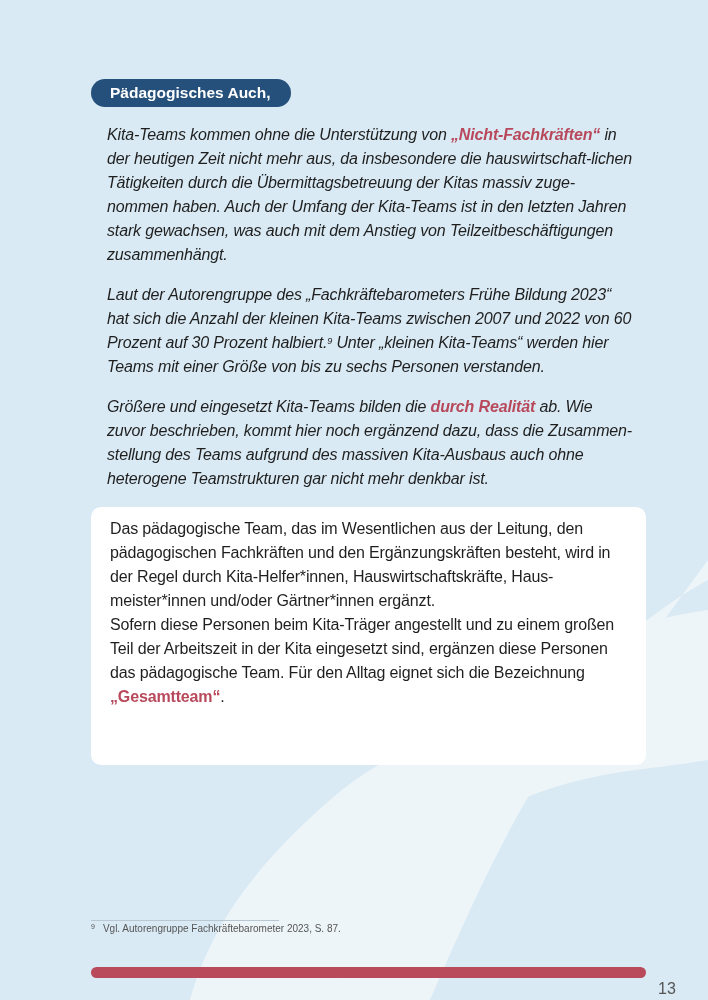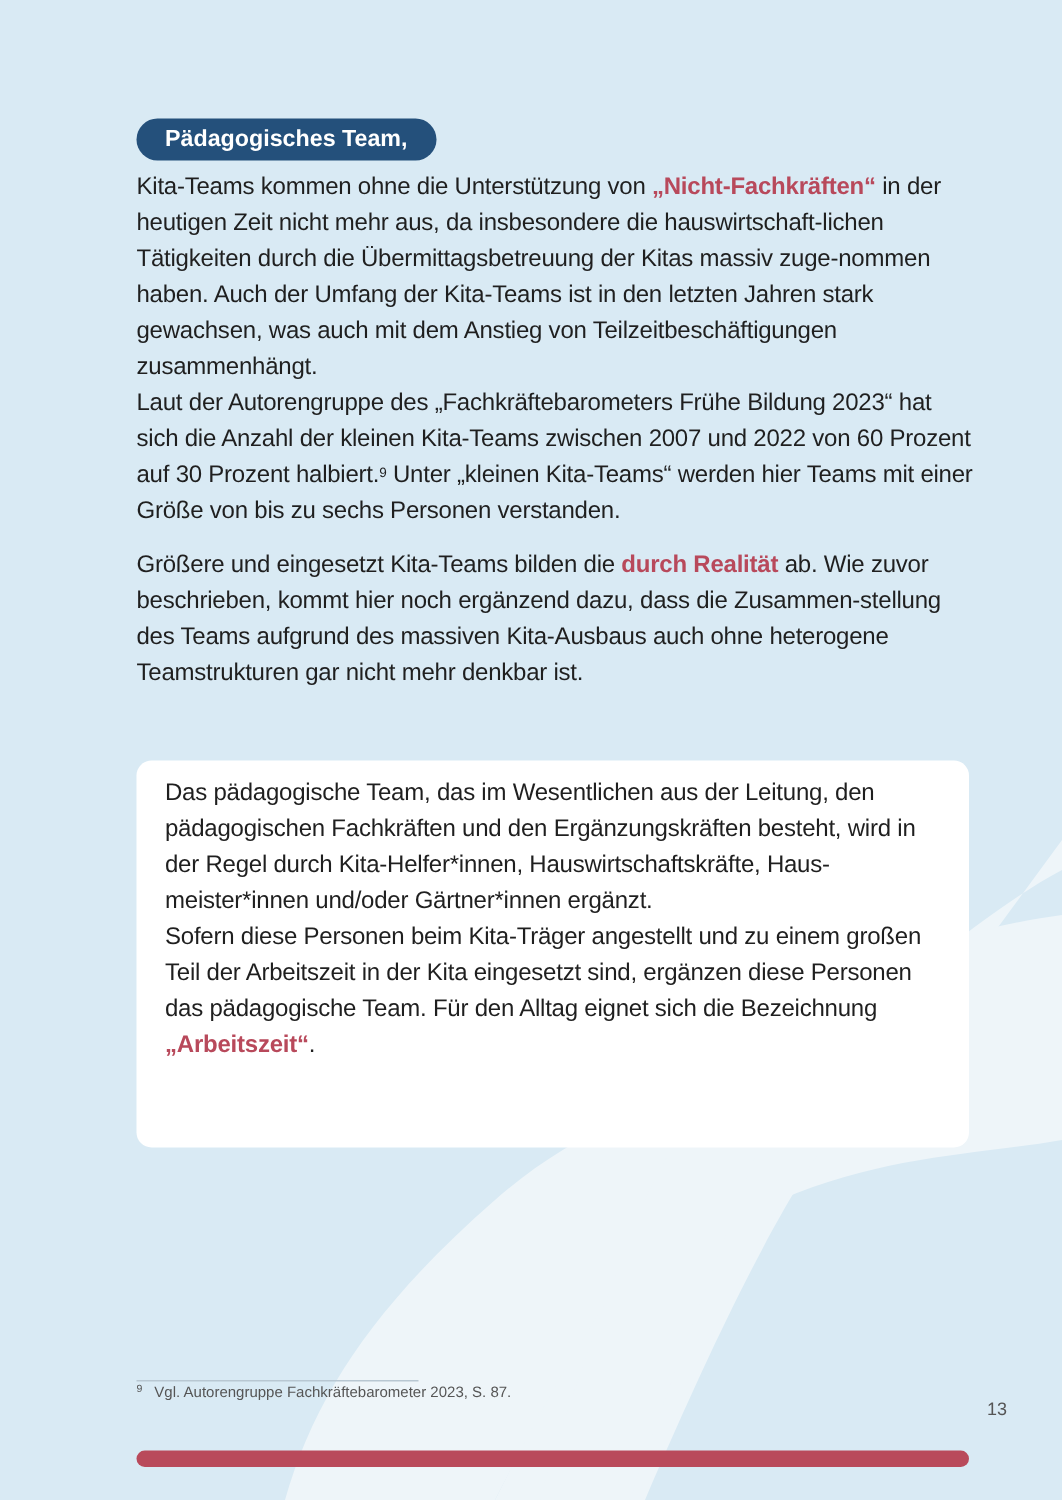--- a/index.html
+++ b/index.html
@@ -12,59 +12,60 @@
   .bg-shape { position: absolute; left: 0; top: 0; width: 708px; height: 1000px; z-index: 0; }
   .content { position: absolute; left: 91px; top: 79px; width: 560px; z-index: 1; }
   .heading-pill {
     display: block; width: 200px; height: 28px; box-sizing: border-box;
     background: #24507b; color: #ffffff; border-radius: 14px;
     font-weight: bold; font-size: 15.5px; line-height: 28px;
     padding-left: 19px; margin-bottom: 6px;
   }
   .heading-pill.second { margin-bottom: 9px; }
   p.body {
-    margin: 0; font-size: 16px; line-height: 24px; color: #1f1f1f;
+    margin: 16px; font-size: 16px; line-height: 24px; color: #1f1f1f;
     letter-spacing: -0.15px;
+    font-style: italic;
   }
   p.body + p.body.gap { margin-top: 12px; }
   .hl { color: #b8495b; font-weight: bold; }
   sup.fn { font-size: 9px; vertical-align: top; position: relative; top: -2px; }
   .box {
     position: absolute; left: 91px; top: 507px; width: 555px; height: 258px;
     background: #ffffff; border-radius: 10px; z-index: 1; box-sizing: border-box;
     padding: 10px 14px 0 19px;
   }
   .box p { margin: 0; font-size: 16px; line-height: 24px; color: #1f1f1f; letter-spacing: -0.15px; }
   .fn-rule { position: absolute; left: 91px; top: 920px; width: 188px; height: 1px; background: #b8c7d2; z-index: 1; }
   .footnote { position: absolute; left: 91px; top: 923px; font-size: 10px; color: #555; z-index: 1; }
   .footnote .num { font-size: 7px; vertical-align: top; margin-right: 8px; }
   .bar { position: absolute; left: 91px; top: 967px; width: 555px; height: 11px; background: #b94a5b; border-radius: 6px; z-index: 1; }
-  .page-num { position: absolute; left: 658px; top: 932px; font-size: 12px; color: #555; z-index: 1; }
+  .page-num { position: absolute; left: 658px; top: 980px; font-size: 16px; color: #555; z-index: 1; }
 </style>
 </head>
 <body>
 
 <svg class="bg-shape" viewBox="0 0 708 1000" xmlns="http://www.w3.org/2000/svg">
   <path d="M708 620 C 560 700, 420 720, 330 800 C 250 870, 210 930, 190 1000 L 330 1000 C 380 900, 440 840, 520 800 C 590 770, 650 770, 708 760 Z" fill="#eef5f9"></path>
   <path d="M708 560 L 620 680 C 560 740, 520 790, 430 1000 L 330 1000 C 400 860, 470 760, 560 690 C 620 640, 670 600, 708 580 Z" fill="#eef5f9"></path>
   <path d="M708 640 C 600 650, 530 700, 500 780 C 470 860, 440 940, 420 1000 L 360 1000 C 380 930, 410 850, 430 800 C 470 710, 560 630, 708 610 Z" fill="#eef5f9"></path>
 </svg>
 
 <div class="content">
-  <div class="heading-pill">Pädagogisches Team,</div>
+  <div class="heading-pill">Pädagogisches Auch,</div>
 
   <p class="body"><span>Kita-Teams kommen ohne die Unterstützung von </span><span class="hl">„Nicht-Fachkräften“</span><span> in der heutigen Zeit nicht mehr aus, da insbesondere die hauswirtschaft-lichen Tätigkeiten durch die Übermittagsbetreuung der Kitas massiv zuge-nommen haben. Auch der Umfang der Kita-Teams ist in den letzten Jahren stark gewachsen, was auch mit dem Anstieg von Teilzeitbeschäftigungen zusammenhängt.</span></p>
 
   <p class="body"><span>Laut der Autorengruppe des „Fachkräftebarometers Frühe Bildung 2023“ hat sich die Anzahl der kleinen Kita-Teams zwischen 2007 und 2022 von 60 Prozent auf 30 Prozent halbiert.</span><sup class="fn">9</sup><span> Unter „kleinen Kita-Teams“ werden hier Teams mit einer Größe von bis zu sechs Personen verstanden.</span></p>
 
   <p class="body gap"><span>Größere und eingesetzt Kita-Teams bilden die </span><span class="hl">durch Realität</span><span> ab. Wie zuvor beschrieben, kommt hier noch ergänzend dazu, dass die Zusammen-stellung des Teams aufgrund des massiven Kita-Ausbaus auch ohne heterogene Teamstrukturen gar nicht mehr denkbar ist.</span></p>
 </div>
 
 <div class="box">
   <p>Das pädagogische Team, das im Wesentlichen aus der Leitung, den pädagogischen Fachkräften und den Ergänzungskräften besteht, wird in der Regel durch Kita-Helfer*innen, Hauswirtschaftskräfte, Haus-meister*innen und/oder Gärtner*innen ergänzt.</p>
-  <p><span>Sofern diese Personen beim Kita-Träger angestellt und zu einem großen Teil der Arbeitszeit in der Kita eingesetzt sind, ergänzen diese Personen das pädagogische Team. Für den Alltag eignet sich die Bezeichnung </span><span class="hl">„Arbeitszeit“</span><span>.</span></p>
+  <p><span>Sofern diese Personen beim Kita-Träger angestellt und zu einem großen Teil der Arbeitszeit in der Kita eingesetzt sind, ergänzen diese Personen das pädagogische Team. Für den Alltag eignet sich die Bezeichnung </span><span class="hl">„Gesamtteam“</span><span>.</span></p>
 </div>
 
 <div class="fn-rule"></div>
 <div class="footnote"><span class="num">9</span><span>Vgl. Autorengruppe Fachkräftebarometer 2023, S. 87.</span></div>
 
 <div class="bar"></div>
 <div class="page-num">13</div>
 
 </body></html>

